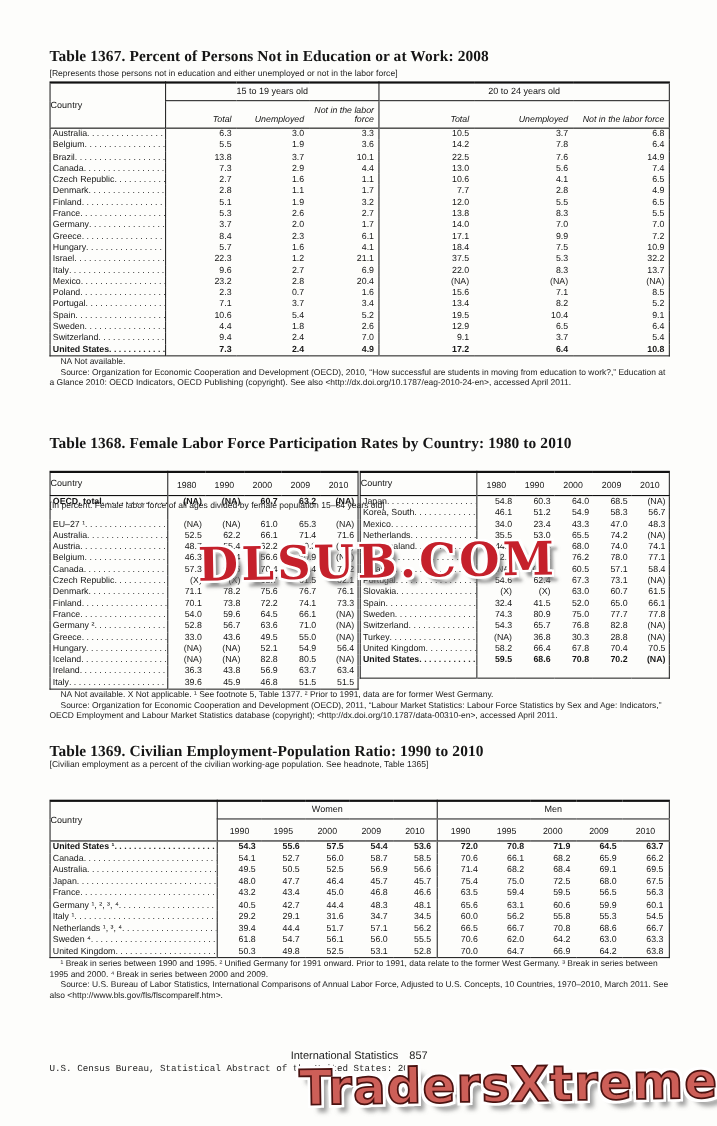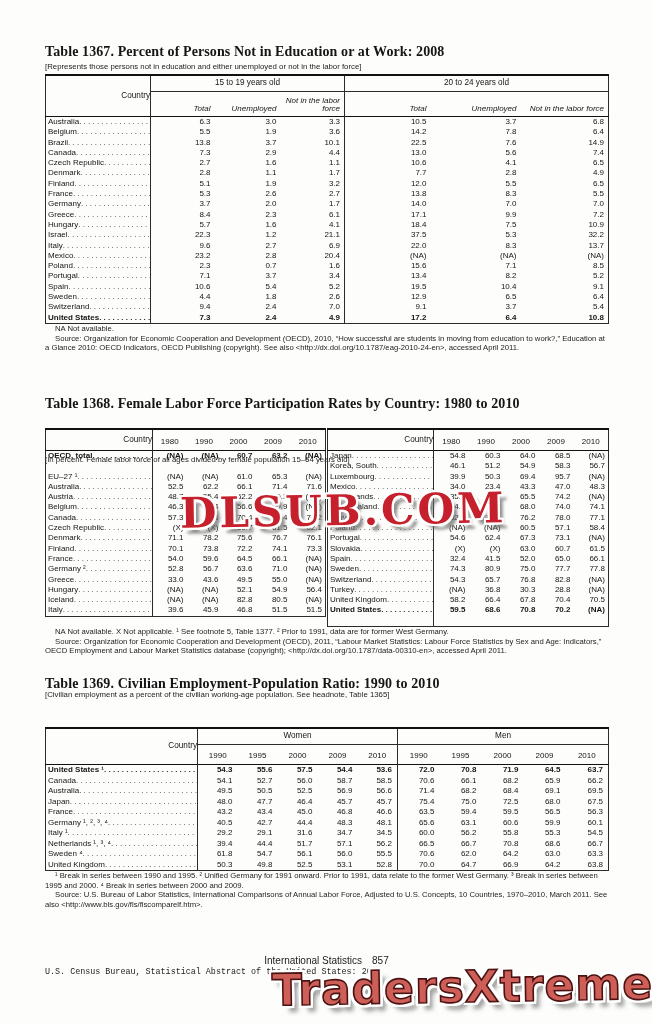--- a/index.html
+++ b/index.html
@@ -15,21 +15,21 @@
   .fn p{margin:0;text-indent:10px;}
 
   
   table{border-collapse:collapse;table-layout:fixed;position:absolute;
         border:1px solid #2b2b2b;border-top:2px solid #111;background:transparent;}
   th,td{padding:0;font-size:8px;line-height:10.3px;font-weight:normal;color:#151515;
         overflow:hidden;white-space:nowrap;}
   thead{border-bottom:1.5px solid #111;}
   th.grp{font-size:8.2px;text-align:center;border-bottom:1px solid #2b2b2b;height:15px;vertical-align:middle;}
   th.sub{text-align:right;vertical-align:bottom;padding:0 4px 2px 0;white-space:normal;line-height:8.6px;height:22px;font-style:italic;}
-  th.chead{text-align:right;vertical-align:middle;font-size:8.2px;}
+  th.chead{text-align:left;vertical-align:middle;font-size:8.2px;}
   th.year{text-align:center;vertical-align:bottom;padding-bottom:3px;}
   td.num{text-align:right;padding-right:4px;}
   td.lab .lead{display:flex;padding-left:2px;}
   td.lab .lbl{white-space:nowrap;}
   td.lab .dots{flex:1;overflow:hidden;white-space:nowrap;color:#2a2a2a;}
   td.lab .dots::before{content:" . . . . . . . . . . . . . . . . . . . . . . . . . . . . . . . . . . . .";}
   tr.b td, tr.b td .dots::before{font-weight:bold;}
   .vl{border-left:1px solid #2b2b2b;}
 
   #t1367{left:45px;top:74px;width:563px;}
@@ -604,20 +604,33 @@
             </td>
             <td class="num vl">(NA)</td>
             <td class="num">(NA)</td>
             <td class="num">82.8</td>
             <td class="num">80.5</td>
             <td class="num">(NA)</td>
           </tr>
           <tr>
             <td class="lab">
               <div class="lead">
+                <span class="lbl">Ireland</span>
+                <span class="dots"></span>
+              </div>
+            </td>
+            <td class="num vl">36.3</td>
+            <td class="num">43.8</td>
+            <td class="num">56.9</td>
+            <td class="num">63.7</td>
+            <td class="num">63.4</td>
+          </tr>
+          <tr>
+            <td class="lab">
+              <div class="lead">
                 <span class="lbl">Italy</span>
                 <span class="dots"></span>
               </div>
             </td>
             <td class="num vl">39.6</td>
             <td class="num">45.9</td>
             <td class="num">46.8</td>
             <td class="num">51.5</td>
             <td class="num">51.5</td>
           </tr>
@@ -661,33 +674,20 @@
               <div class="lead">
                 <span class="lbl">Korea, South</span>
                 <span class="dots"></span>
               </div>
             </td>
             <td class="num vl">46.1</td>
             <td class="num">51.2</td>
             <td class="num">54.9</td>
             <td class="num">58.3</td>
             <td class="num">56.7</td>
-          </tr>
-          <tr>
-            <td class="lab">
-              <div class="lead">
-                <span class="lbl">Luxembourg</span>
-                <span class="dots"></span>
-              </div>
-            </td>
-            <td class="num vl">39.9</td>
-            <td class="num">50.3</td>
-            <td class="num">69.4</td>
-            <td class="num">95.7</td>
-            <td class="num">(NA)</td>
           </tr>
           <tr>
             <td class="lab">
               <div class="lead">
                 <span class="lbl">Mexico</span>
                 <span class="dots"></span>
               </div>
             </td>
             <td class="num vl">34.0</td>
             <td class="num">23.4</td>

